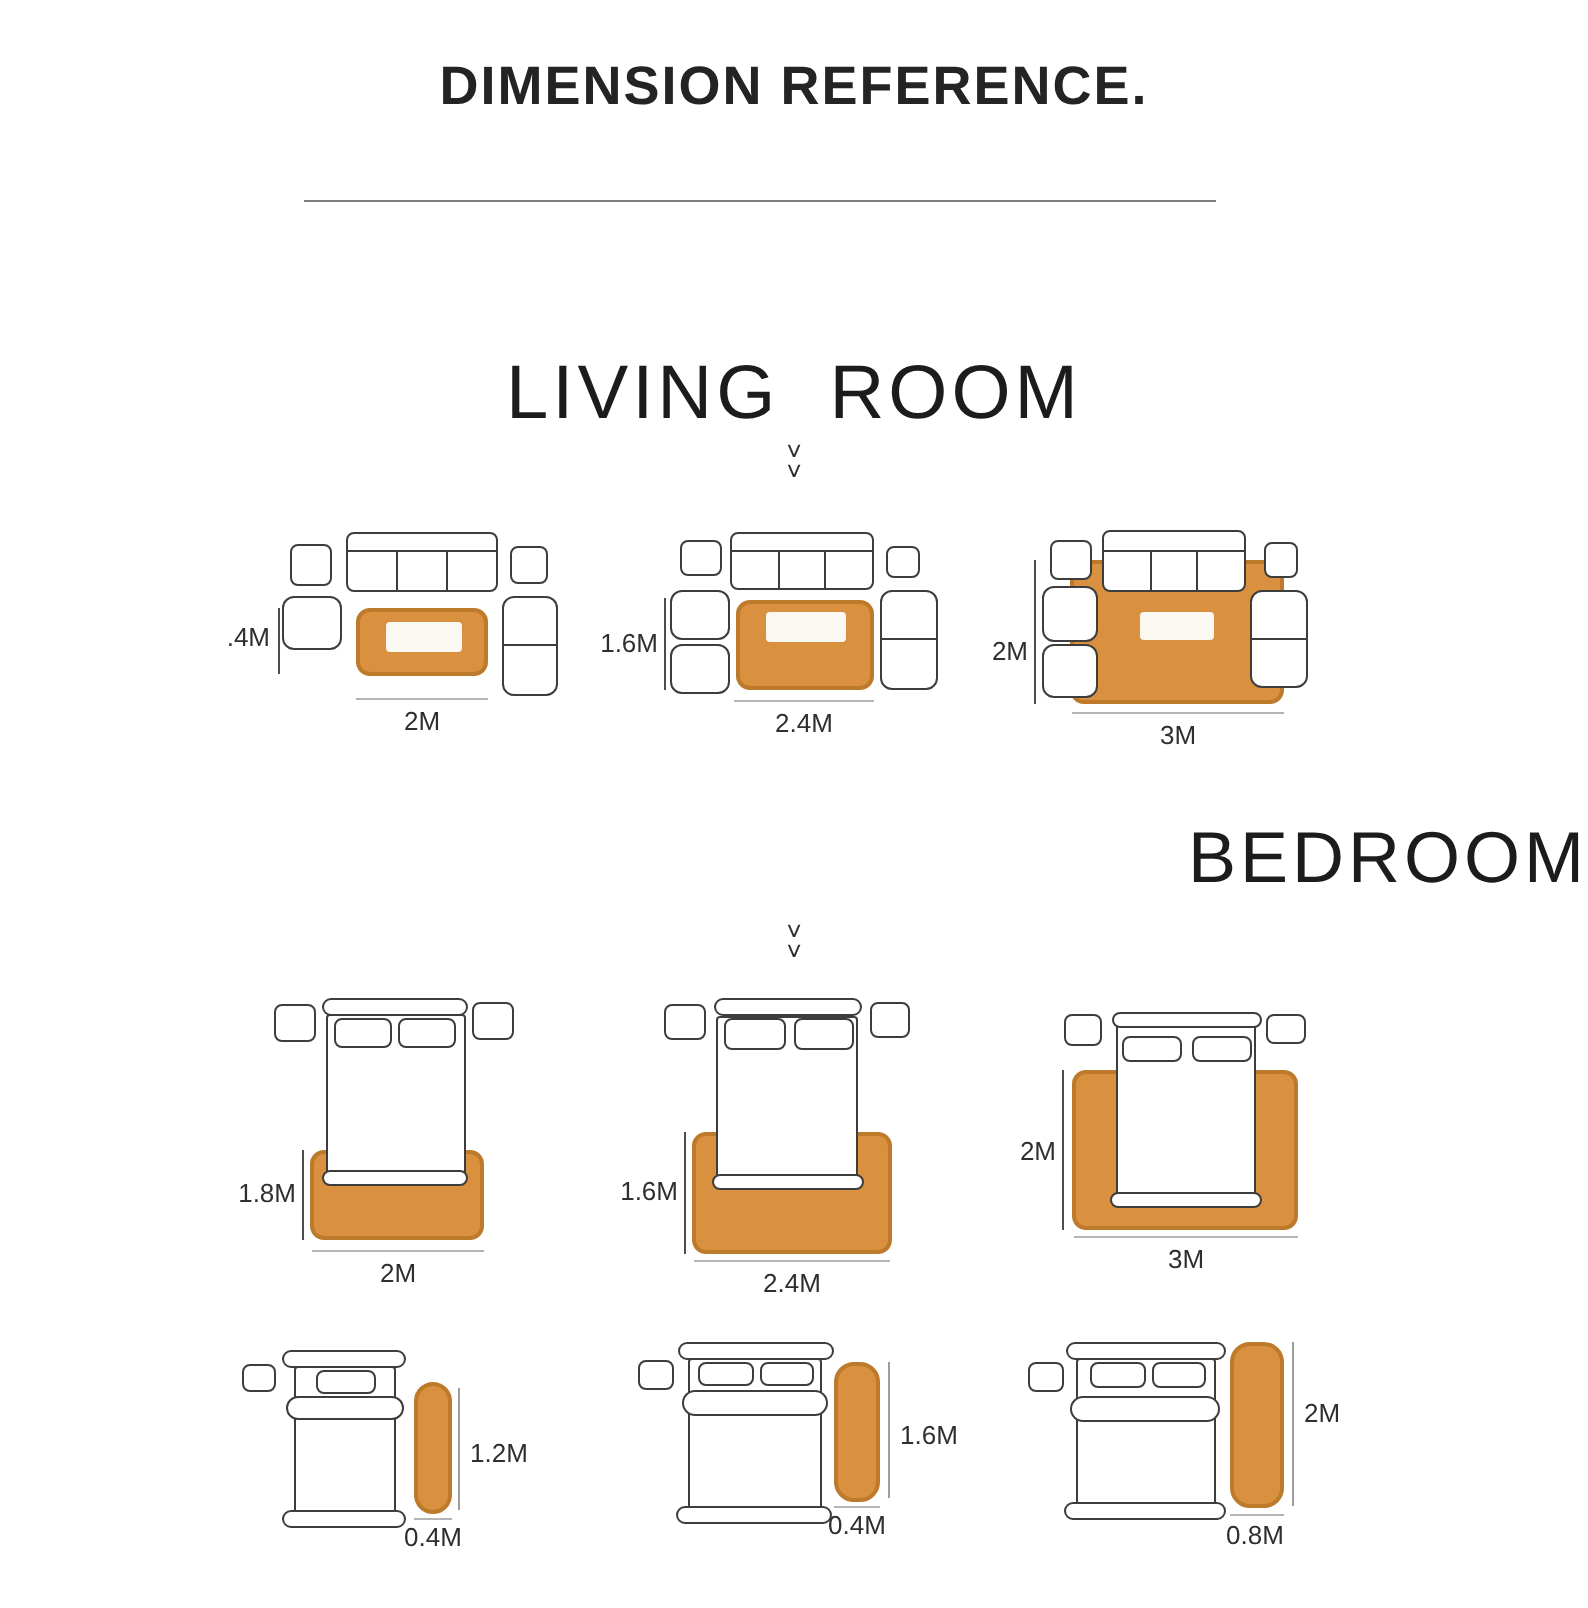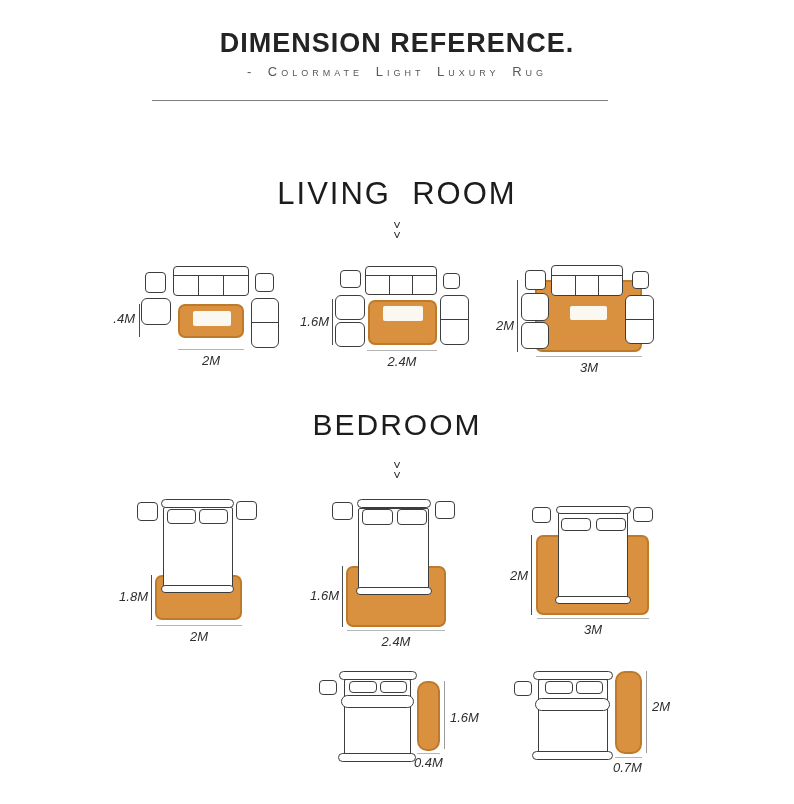--- a/index.html
+++ b/index.html
@@ -6,28 +6,28 @@
   .page{position:relative;width:794px;height:804px;margin:12px auto;background:#ffffff;overflow:hidden;
         font-family:"Liberation Sans",sans-serif;color:#242424;}
   
   .title{position:absolute;top:16px;left:0;right:0;text-align:center;font-size:27px;font-weight:700;
          letter-spacing:1px;color:#242424;}
   .subtitle{position:absolute;top:52px;left:0;right:0;text-align:center;font-size:13px;color:#585858;
             font-variant:small-caps;letter-spacing:4px;word-spacing:5px;}
   .rule{position:absolute;top:88px;left:152px;width:456px;height:0;border-top:1.2px solid #7e7e7e;}
   
   .section{position:absolute;left:0;right:0;text-align:center;font-weight:400;color:#1c1c1c;white-space:pre;}
-  .sec-living{top:164px;font-size:31px;letter-spacing:2px;}
-  .sec-bedroom{top:396px;font-size:30px;letter-spacing:2px;}
+  .sec-living{top:164px;font-size:38px;letter-spacing:2px;}
+  .sec-bedroom{top:396px;font-size:36px;letter-spacing:2px;text-align:right;}
   .chevrons{position:absolute;left:0;right:0;text-align:center;font-size:13px;line-height:10px;
             color:#2e2e2e;white-space:pre-line;}
   .chev-living{top:209px;}
   .chev-bedroom{top:449px;}
   
-  .scene{position:absolute;font-style:italic;}
+  .scene{position:absolute;}
   .furn{position:absolute;background:#fff;border:1.7px solid #3d3d3d;border-radius:4px;box-sizing:border-box;}
   .bar{border-radius:7px;}
   .pillow{border-radius:4px;}
   .bodyrect{border-radius:2px;}
   .chair{border-radius:6px;}
   .rug{position:absolute;background:#D9913F;border:2.5px solid #BD7A2A;border-radius:7px;box-sizing:border-box;}
   .runner{border-radius:10px;}
   .ctable{position:absolute;background:#FBF8F1;border-radius:2px;}
   .sofa .sd{position:absolute;top:30%;bottom:0;width:0;border-left:1.4px solid #3d3d3d;}
   .sofa .sb{position:absolute;left:0;right:0;top:30%;height:0;border-top:1.4px solid #3d3d3d;}
@@ -38,21 +38,20 @@
   .dimlab{position:absolute;font-size:13px;color:#2f2f2f;white-space:nowrap;}
   .vlab{text-align:right;}
   .hlab{text-align:center;}
 </style>
 </head>
 <body>
 
 <div class="page">
 
   <div class="title">DIMENSION REFERENCE.</div>
-  <div class="subtitle">- Colormate Light Luxury Rug</div>
   <div class="rule"></div>
 
   <div class="section sec-living">LIVING  ROOM</div>
   <div class="chevrons chev-living">˅
 ˅</div>
 
   <div class="scene" style="left:105px;top:242px;width:200px;height:122px">
     <div class="vdim" style="left:34px;top:50px;height:33px"></div>
     <div class="dimlab vlab" style="left:0;top:57px;width:30px">.4M</div>
     <div class="furn" style="left:40px;top:18px;width:21px;height:21px"></div>
@@ -150,20 +149,33 @@
     <div class="furn bar" style="left:56px;top:14px;width:75px;height:8px"></div>
     <div class="furn pillow" style="left:61px;top:26px;width:30px;height:13px"></div>
     <div class="furn pillow" style="left:96px;top:26px;width:30px;height:13px"></div>
     <div class="furn bar" style="left:55px;top:104px;width:76px;height:8px"></div>
     <div class="vdim" style="left:31px;top:43px;height:80px"></div>
     <div class="dimlab vlab" style="left:7px;top:76px;width:21px">2M</div>
     <div class="hdim" style="left:37px;top:126px;width:112px"></div>
     <div class="dimlab hlab" style="left:37px;top:130px;width:112px">3M</div>
   </div>
 
+  <div class="scene" style="left:100px;top:650px;width:200px;height:140px">
+    <div class="furn" style="left:21px;top:20px;width:17px;height:14px"></div>
+    <div class="furn bodyrect" style="left:47px;top:21px;width:51px;height:77px"></div>
+    <div class="furn bar" style="left:41px;top:13px;width:62px;height:9px"></div>
+    <div class="furn pillow" style="left:58px;top:23px;width:30px;height:12px"></div>
+    <div class="furn bar" style="left:43px;top:36px;width:59px;height:12px"></div>
+    <div class="furn bar" style="left:41px;top:93px;width:62px;height:9px"></div>
+    <div class="rug runner" style="left:107px;top:29px;width:19px;height:66px"></div>
+    <div class="vdim gray" style="left:129px;top:32px;height:61px"></div>
+    <div class="dimlab" style="left:135px;top:57px">1.2M</div>
+    <div class="hdim" style="left:107px;top:97px;width:19px"></div>
+    <div class="dimlab" style="left:102px;top:99px">0.4M</div>
+  </div>
 
   <div class="scene" style="left:310px;top:650px;width:200px;height:140px">
     <div class="furn" style="left:9px;top:18px;width:18px;height:15px"></div>
     <div class="furn bodyrect" style="left:34px;top:17px;width:67px;height:78px"></div>
     <div class="furn bar" style="left:29px;top:9px;width:78px;height:9px"></div>
     <div class="furn pillow" style="left:39px;top:19px;width:28px;height:12px"></div>
     <div class="furn pillow" style="left:70px;top:19px;width:27px;height:12px"></div>
     <div class="furn bar" style="left:31px;top:33px;width:73px;height:13px"></div>
     <div class="furn bar" style="left:28px;top:91px;width:78px;height:9px"></div>
     <div class="rug runner" style="left:107px;top:19px;width:23px;height:70px"></div>
@@ -178,16 +190,16 @@
     <div class="furn bodyrect" style="left:38px;top:27px;width:70px;height:76px"></div>
     <div class="furn bar" style="left:33px;top:19px;width:80px;height:9px"></div>
     <div class="furn pillow" style="left:45px;top:29px;width:28px;height:13px"></div>
     <div class="furn pillow" style="left:76px;top:29px;width:27px;height:13px"></div>
     <div class="furn bar" style="left:35px;top:46px;width:75px;height:13px"></div>
     <div class="furn bar" style="left:32px;top:99px;width:81px;height:9px"></div>
     <div class="rug runner" style="left:115px;top:19px;width:27px;height:83px"></div>
     <div class="vdim gray" style="left:146px;top:19px;height:82px"></div>
     <div class="dimlab" style="left:152px;top:47px">2M</div>
     <div class="hdim" style="left:115px;top:105px;width:27px"></div>
-    <div class="dimlab" style="left:113px;top:108px">0.7M</div>
+    <div class="dimlab" style="left:113px;top:108px">0.8M</div>
   </div>
 
 </div>
 
 </body></html>

